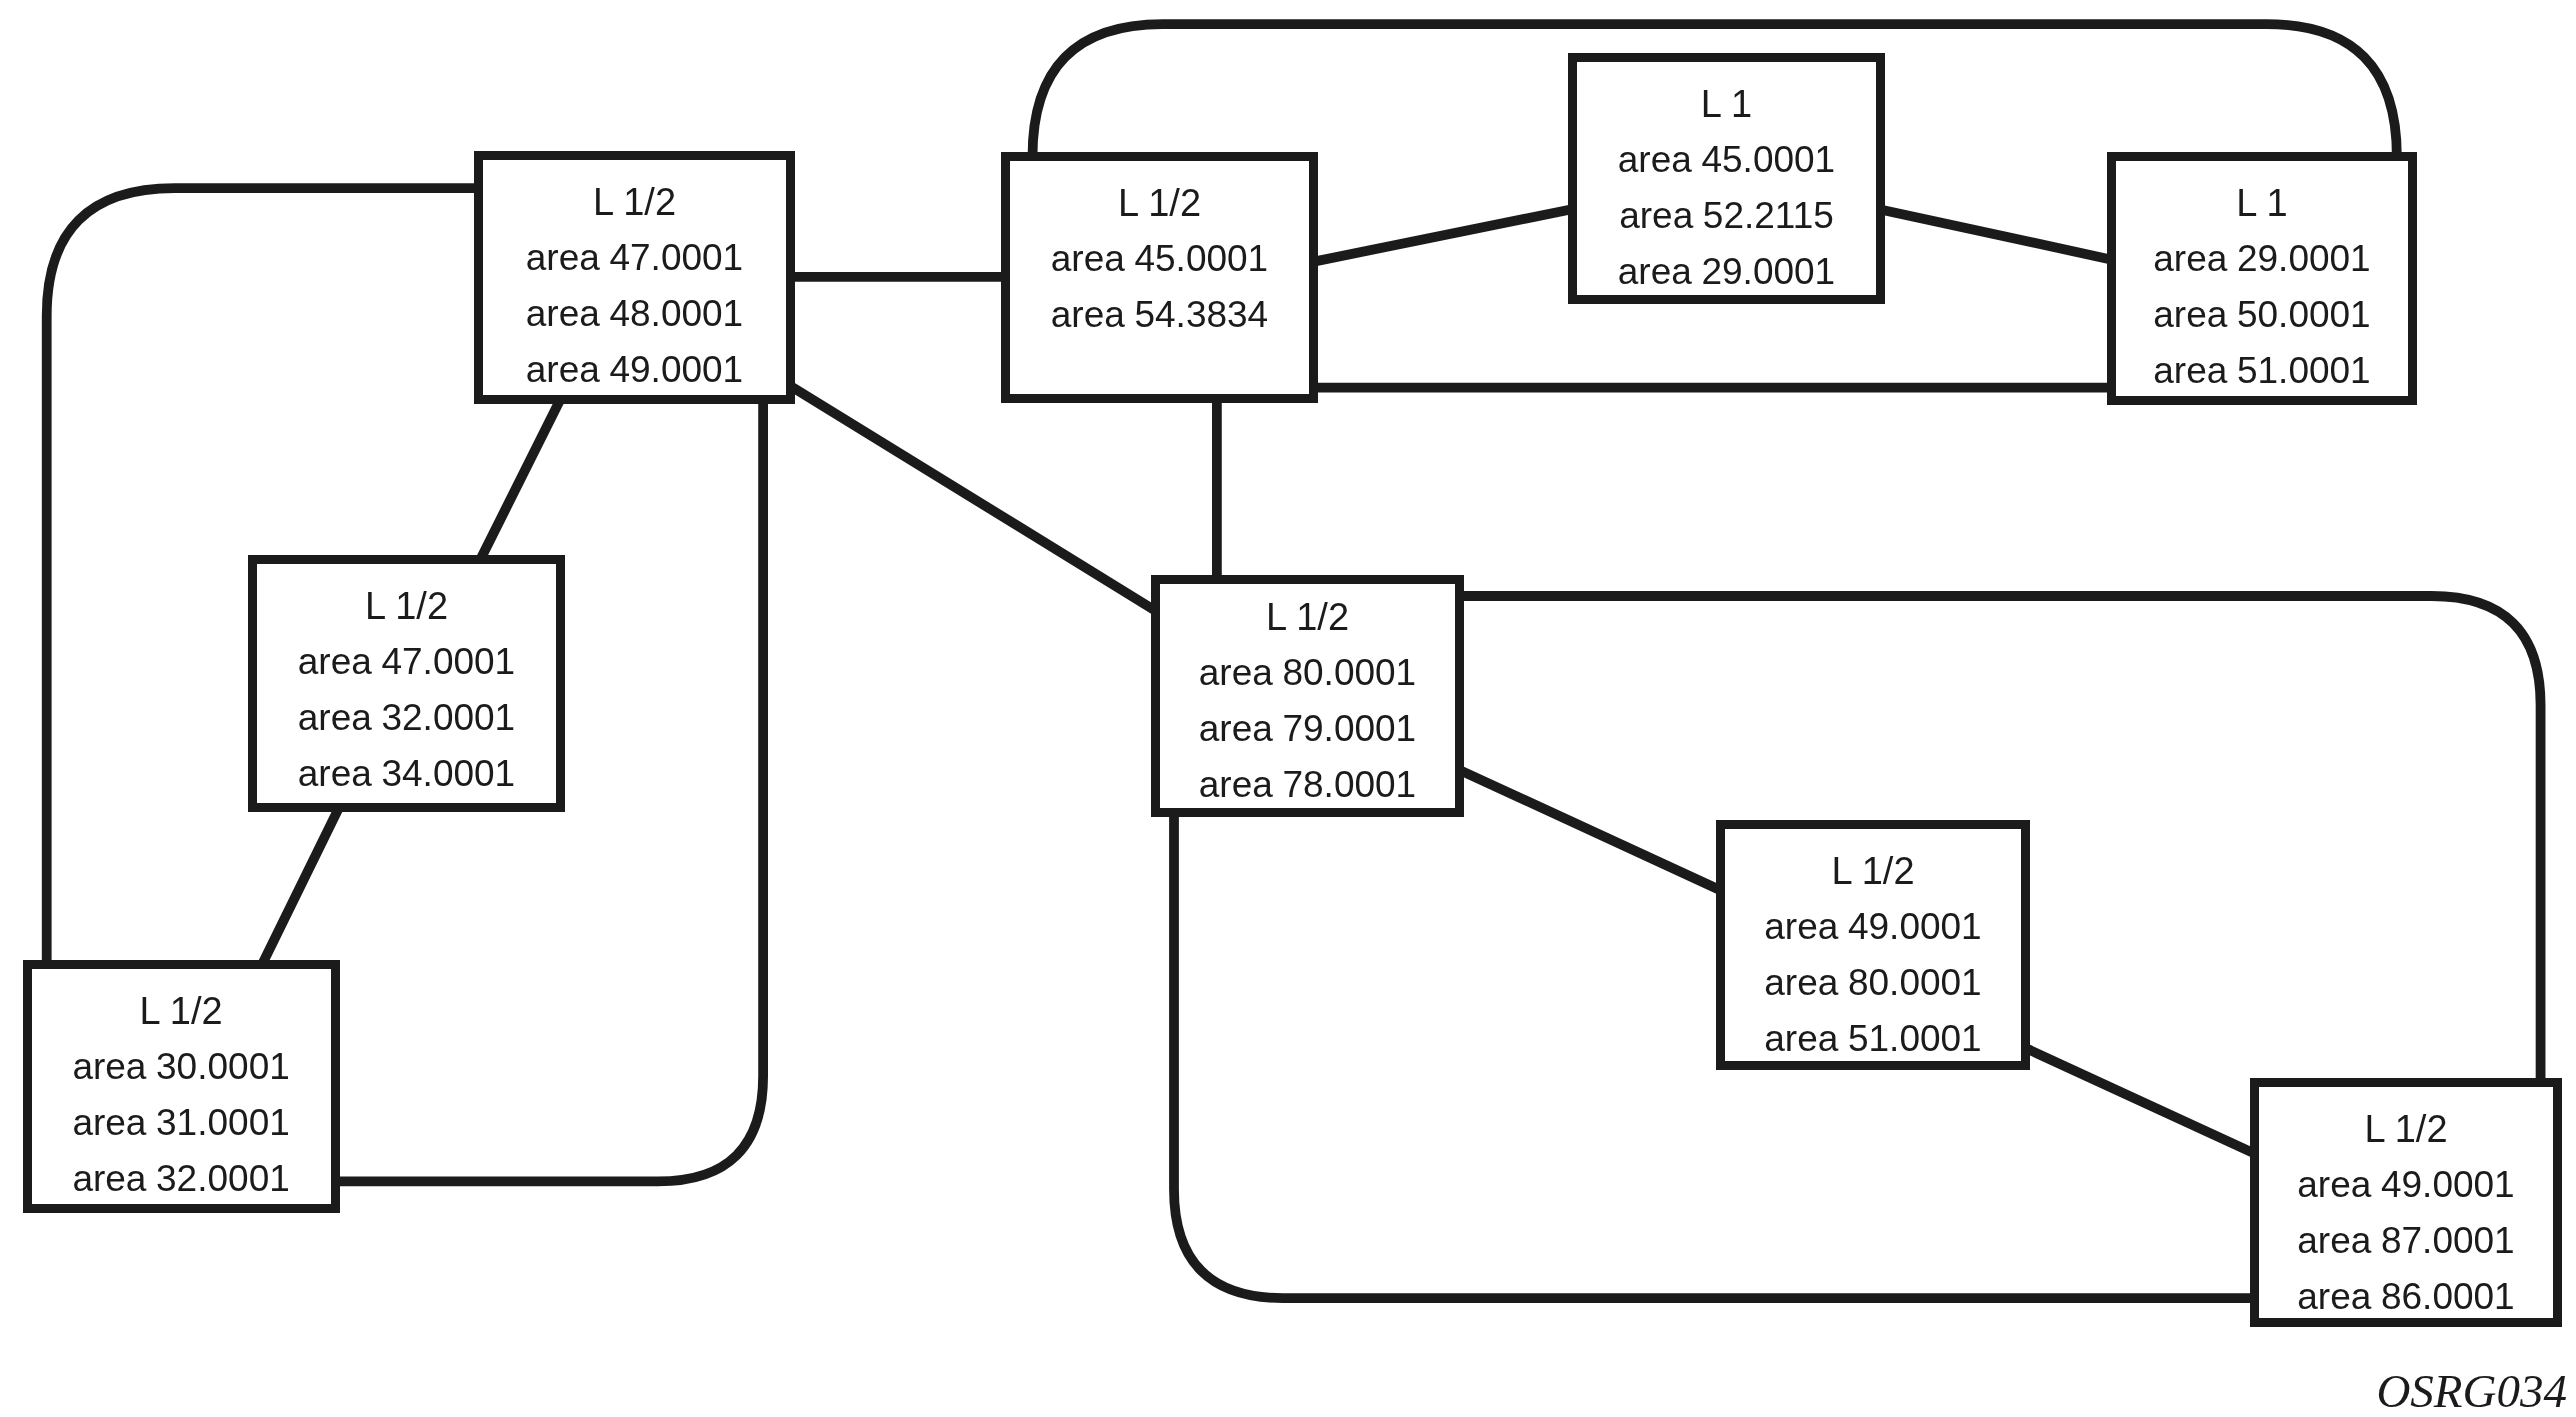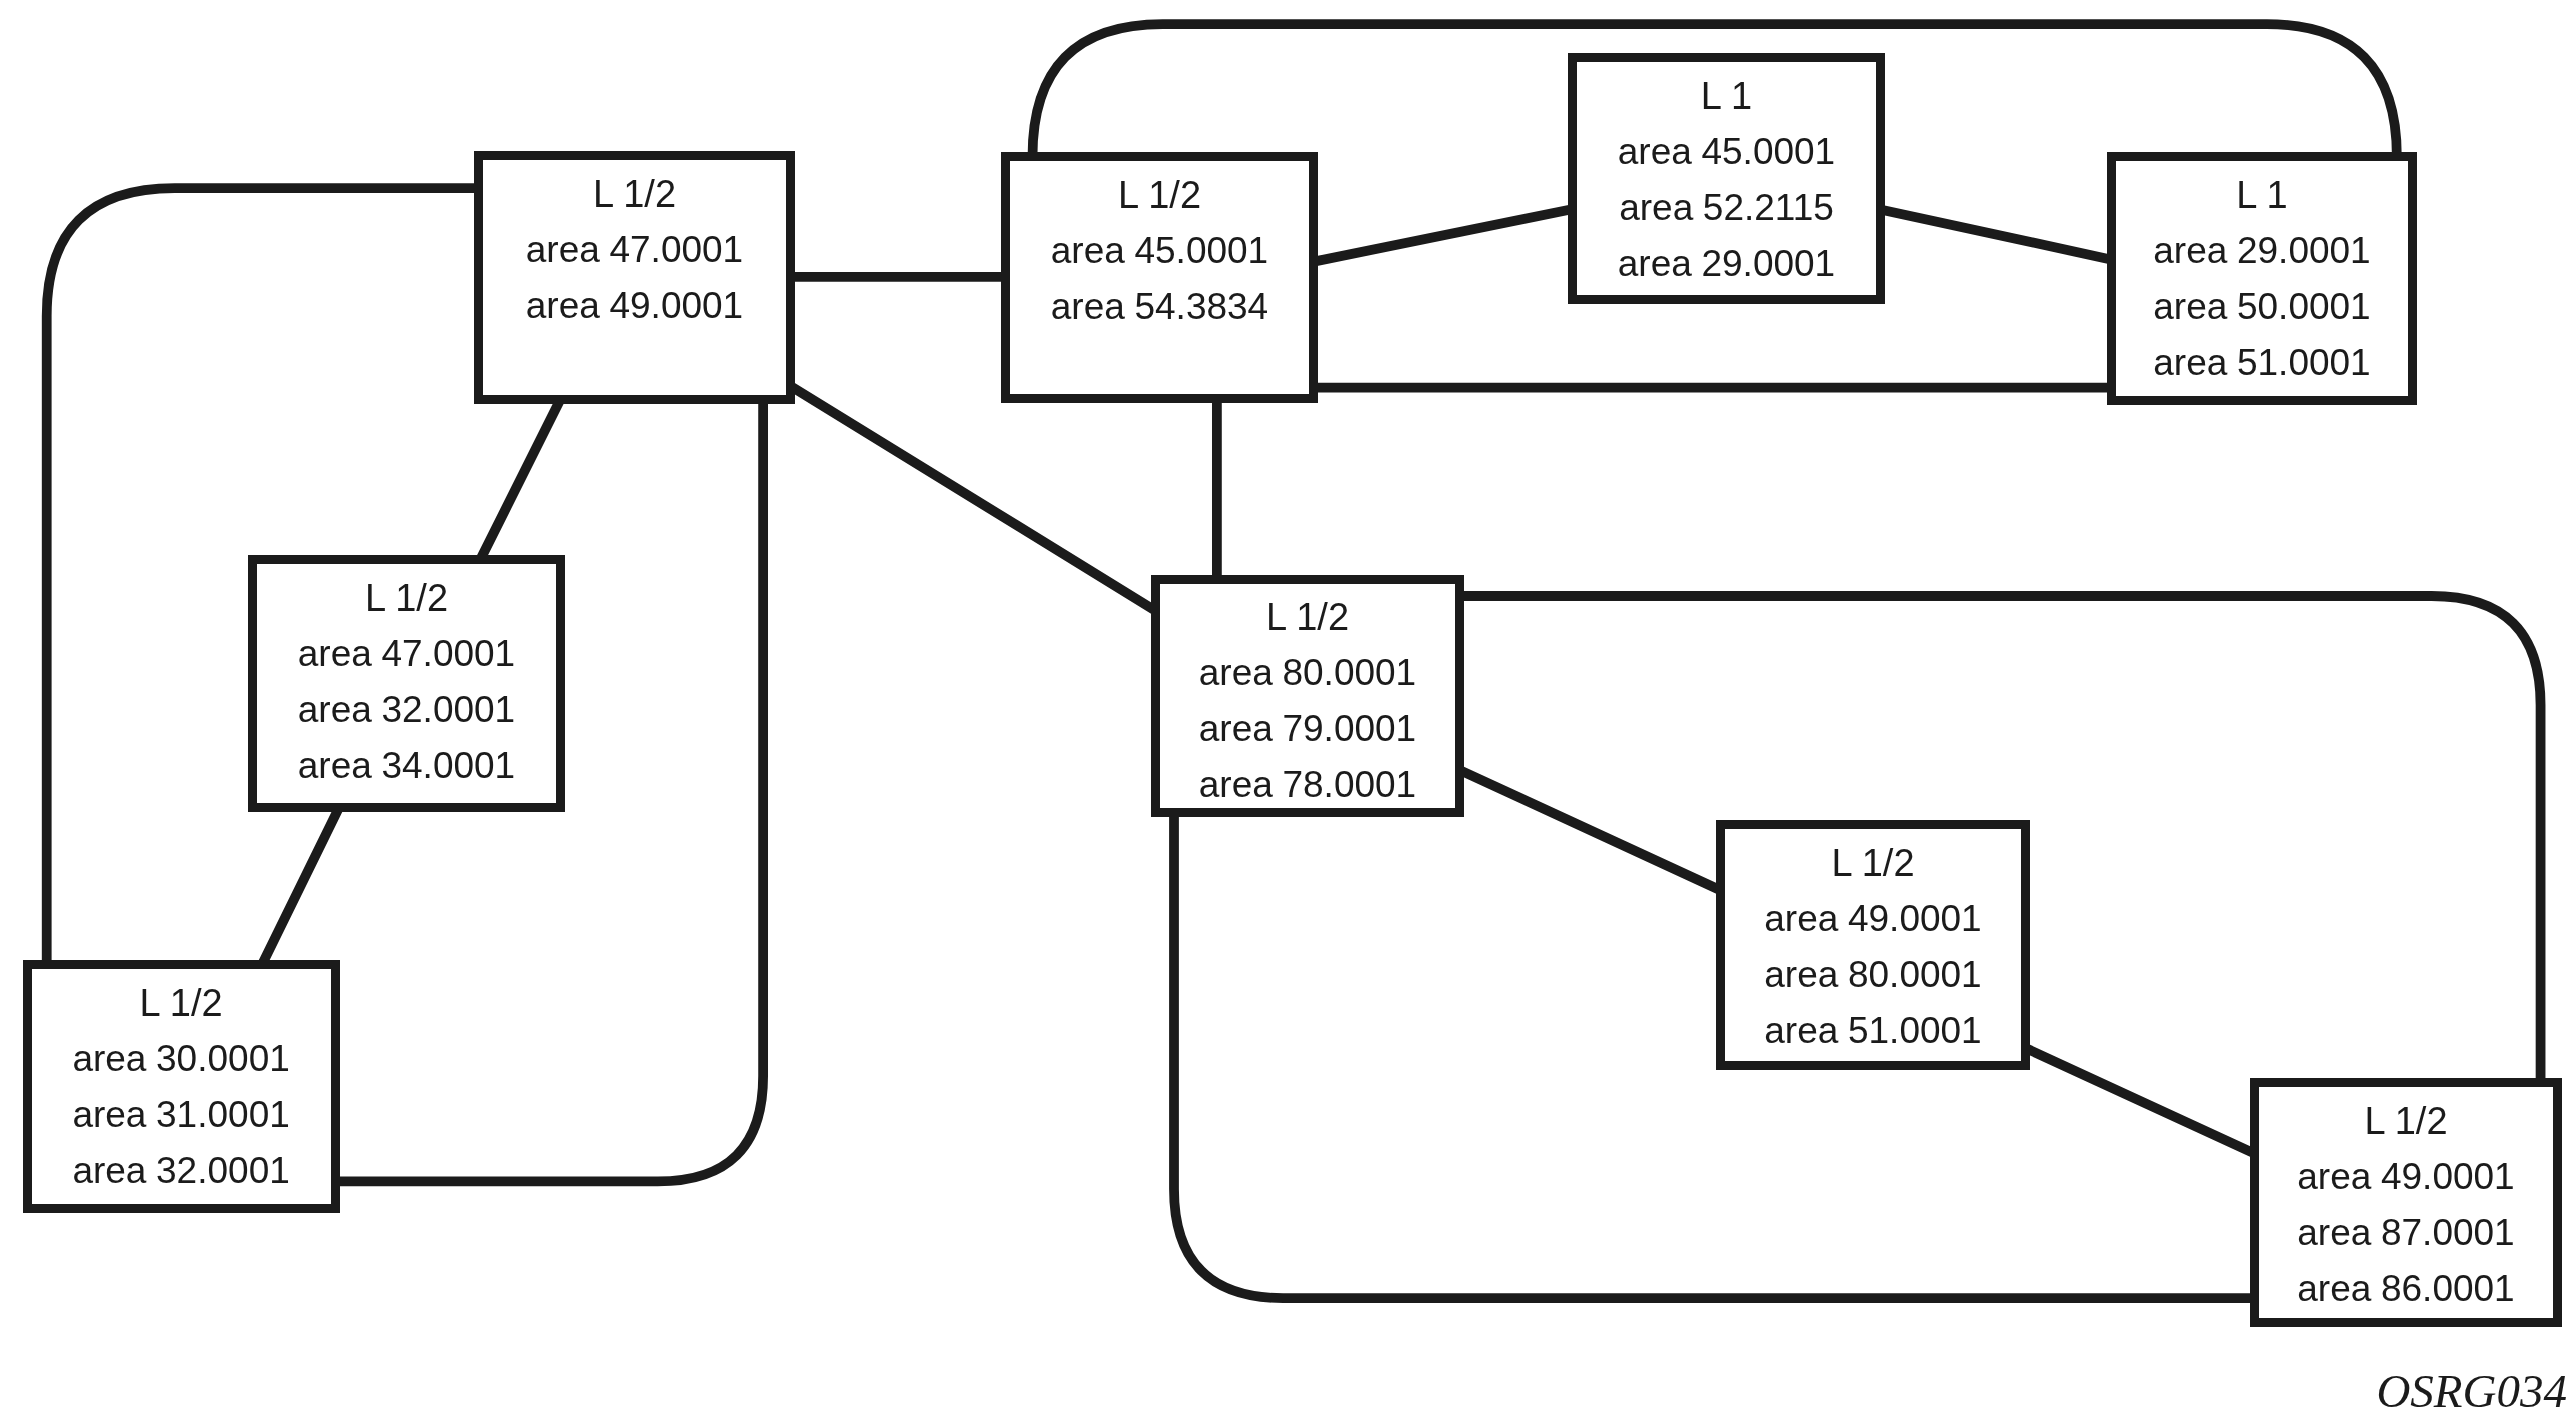--- a/index.html
+++ b/index.html
@@ -5,21 +5,21 @@
   html,body{margin:0;padding:0;background:#ffffff;}
   body{
     width:2576px;height:1417px;position:relative;overflow:hidden;
     font-family:"Liberation Sans",sans-serif;color:#1b1b1b;
   }
   #wires{position:absolute;left:0;top:0;width:2576px;height:1417px;z-index:0;}
   #wires path{stroke:#1b1b1b;stroke-width:13;fill:none;stroke-linecap:square;}
   .node{
     position:absolute;box-sizing:border-box;background:#ffffff;
     border:9.8px solid #1b1b1b;z-index:1;text-align:center;
-    padding-top:6px;overflow:hidden;
+    padding-top:14px;overflow:hidden;
   }
   .level{font-size:38px;line-height:56px;white-space:nowrap;}
   .aline{font-size:37px;line-height:56px;white-space:nowrap;}
   .kw{font-weight:normal;margin-right:0.26em;text-align:center;}
   .figlabel{
     position:absolute;left:2356px;top:1364px;width:211px;z-index:1;
     font-family:"Liberation Serif",serif;font-style:italic;
     font-size:47px;text-align:right;white-space:nowrap;
   }
 </style>
@@ -40,20 +40,21 @@
   <path d="M 1617 528 L 1617 770"></path>
   <path d="M 1939 792 L 3231 792 Q 3376 792 3376 937 L 3376 1438"></path>
   <path d="M 1939 1023 L 2286 1183"></path>
   <path d="M 1560 1078 L 1560 1580 Q 1560 1725 1705 1725 L 2996 1725"></path>
   <path d="M 2690 1392 L 2996 1533"></path>
 </svg>
 
 <div class="node" style="left:474px;top:151px;width:321px;height:253px">
   <div class="level">L 1/2</div>
   <div class="aline"><span class="kw">area</span><span>47.0001</span></div>
+  <div class="aline"><span class="kw">area</span><span>48.0001</span></div>
   <div class="aline"><span class="kw">area</span><span>49.0001</span></div>
 </div>
 
 <div class="node" style="left:1001px;top:152px;width:317px;height:251px">
   <div class="level">L 1/2</div>
   <div class="aline"><span class="kw">area</span><span>45.0001</span></div>
   <div class="aline"><span class="kw">area</span><span>54.3834</span></div>
 </div>
 
 <div class="node" style="left:1568px;top:53px;width:317px;height:251px">

